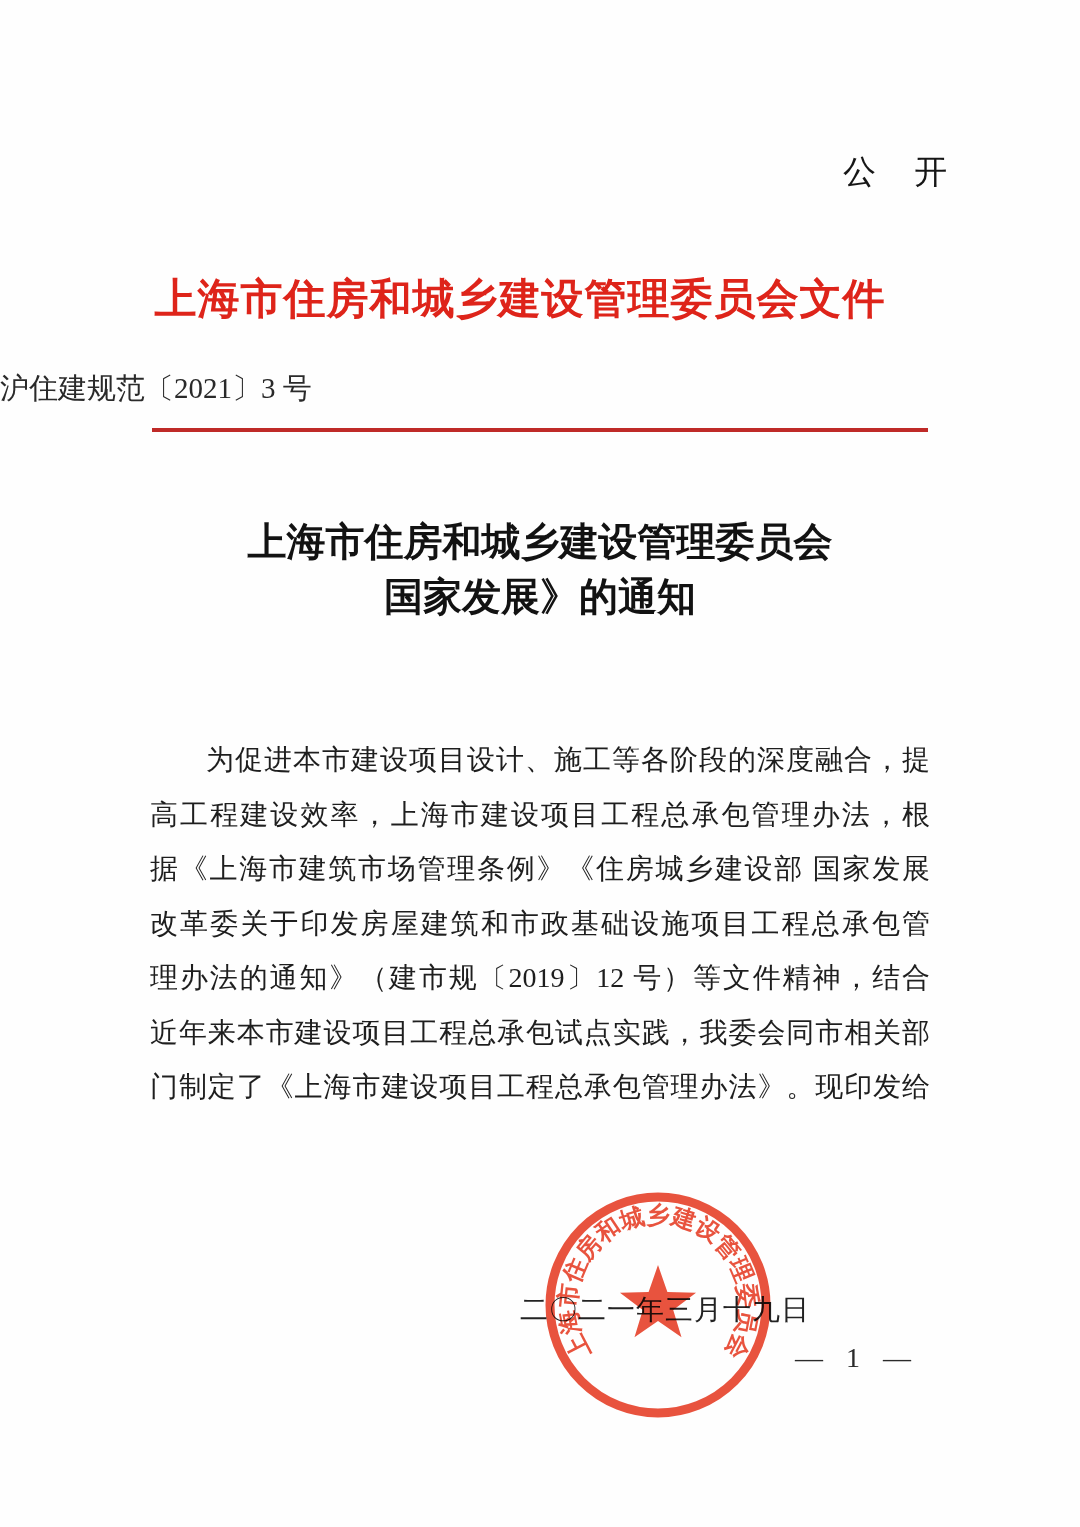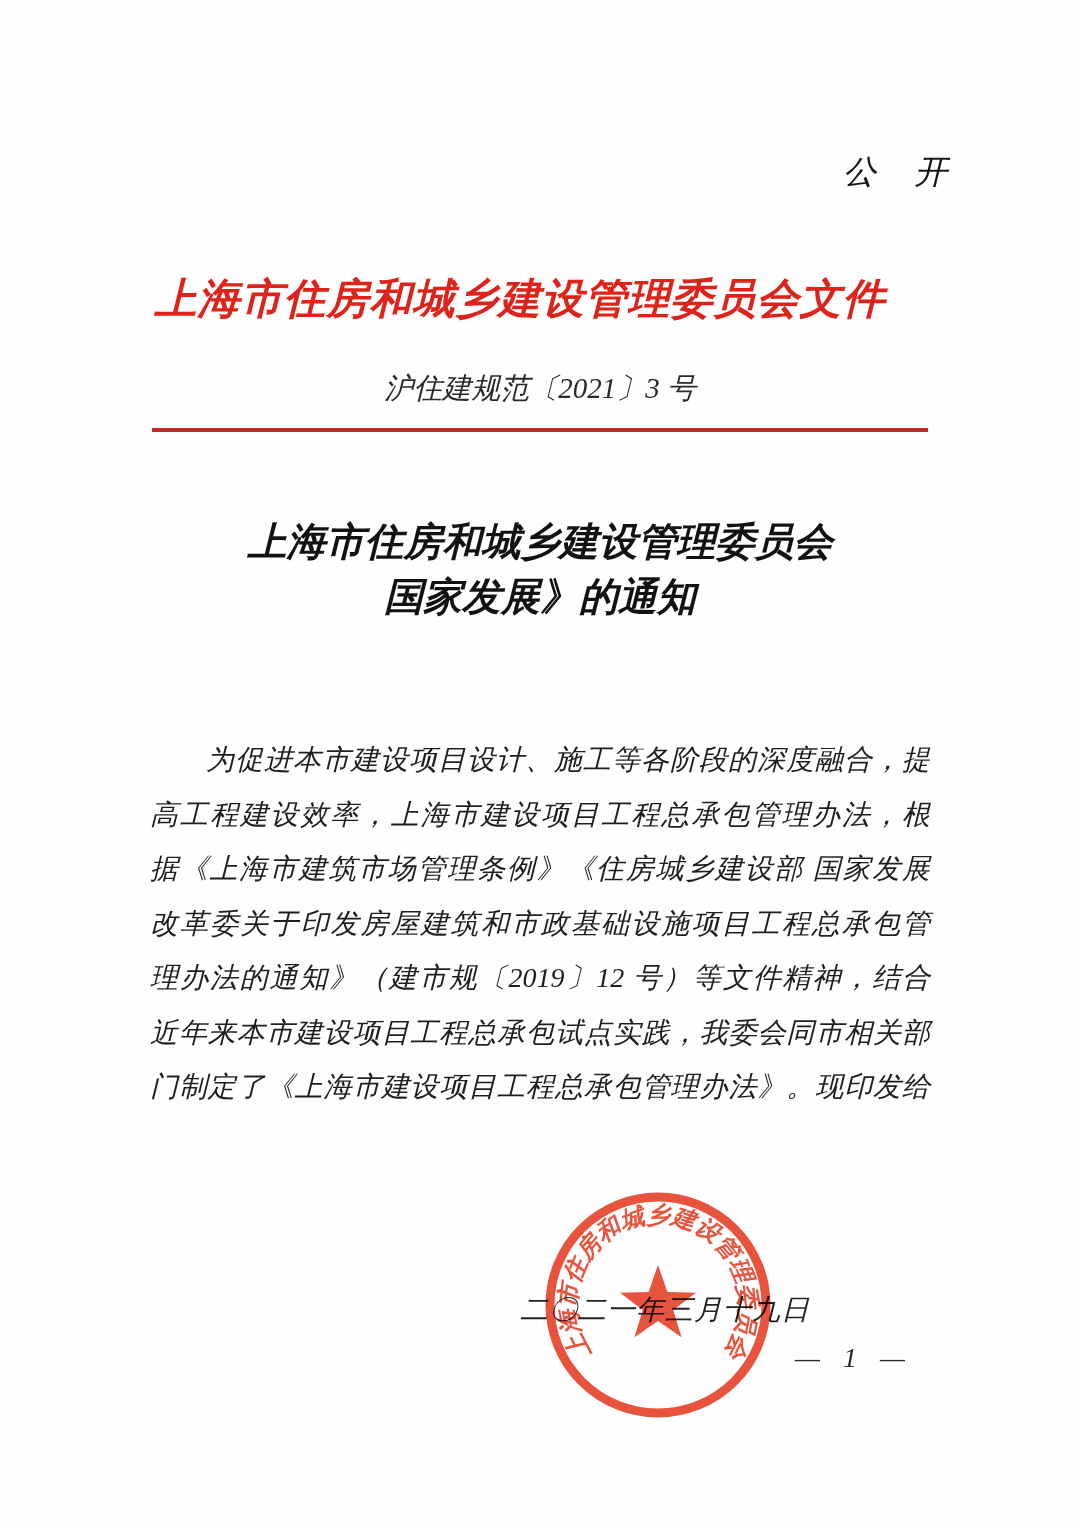--- a/index.html
+++ b/index.html
@@ -7,36 +7,35 @@
   body {
     width: 1080px; height: 1527px;
     position: relative;
     font-family: "Liberation Serif", serif;
     color: #1e1e1e;
     overflow: hidden;
   }
   .page {
     position: absolute; inset: 0;
     background: #fefefe;
-    font-style: italic;
   }
   .classification {
     position: absolute; left: 843px; top: 150px;
     font-size: 33px; letter-spacing: 15px;
     color: #161616; white-space: nowrap;
   }
   .org-title {
     position: absolute; left: 0; top: 271px; width: 1004px;
     text-align: center;
     font-size: 42px; font-weight: 700; letter-spacing: 1px;
     color: #de241a; white-space: nowrap; margin-left: 18px;
   }
   .doc-number {
     position: absolute; left: 0; top: 369px; width: 1080px;
-    text-align: center;
+    text-align: left;
     font-size: 29px; color: #2a2a2a;
   }
   .red-rule {
     position: absolute; left: 152px; top: 428px;
     width: 776px; height: 4px;
     background: #bf2a28;
   }
   .notice-title {
     position: absolute; left: 0; top: 514px; width: 1080px;
     text-align: center;

